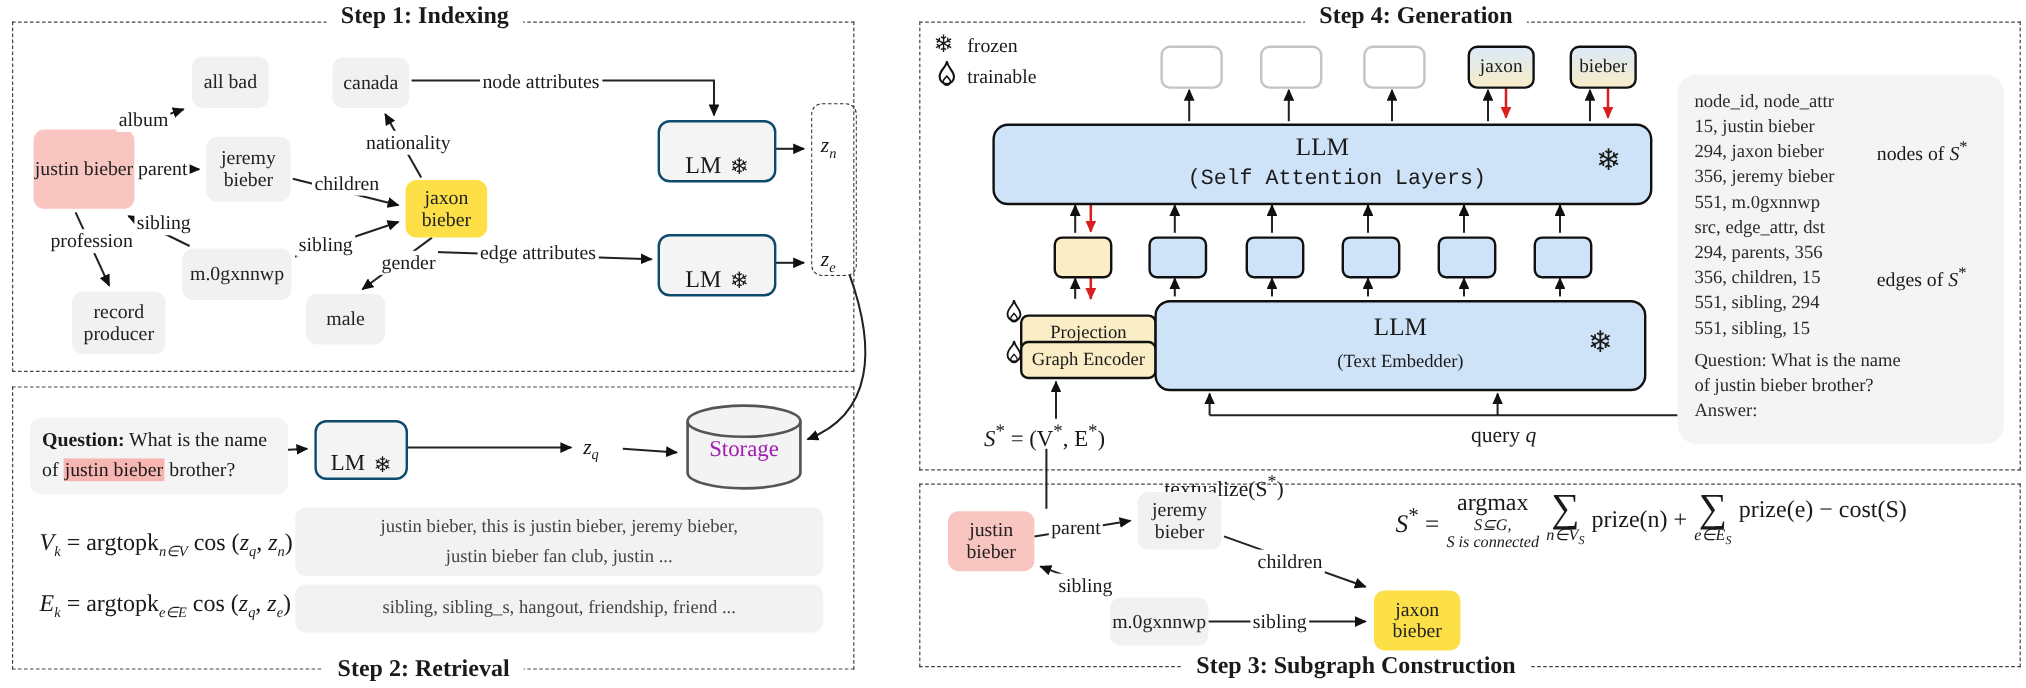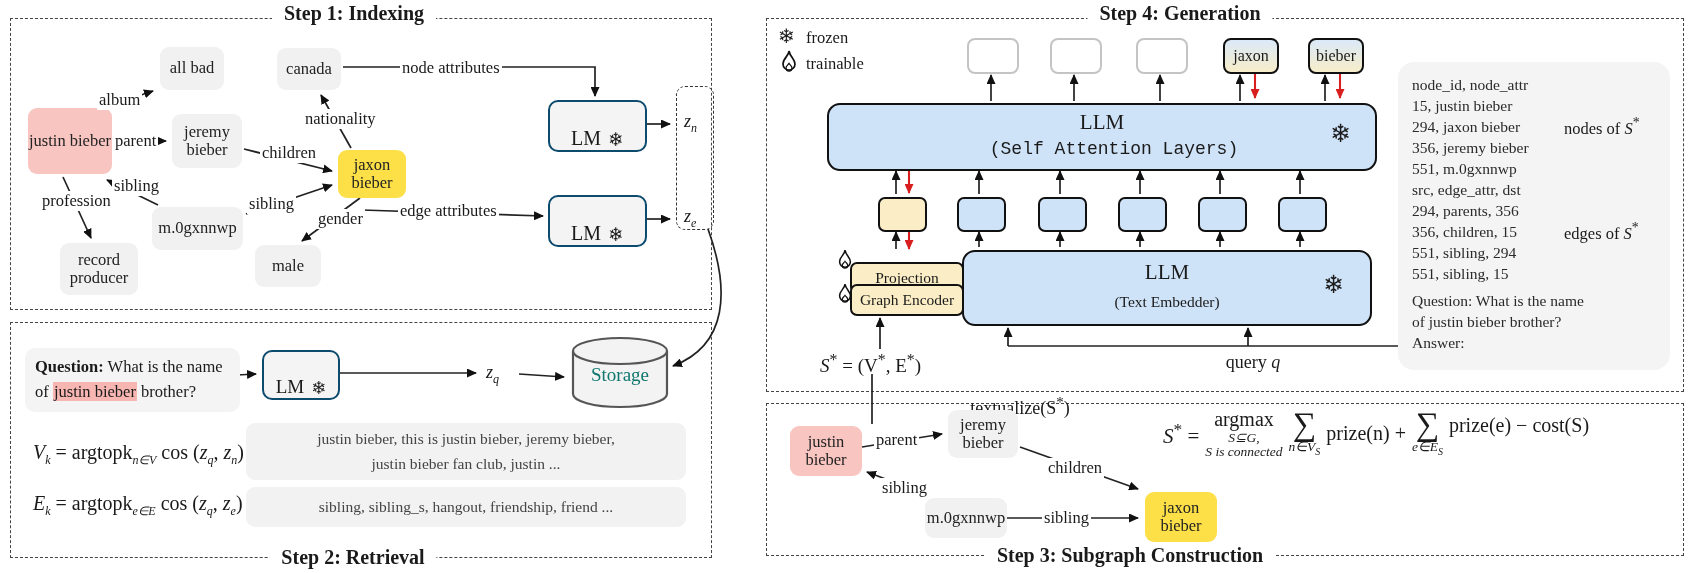--- a/index.html
+++ b/index.html
@@ -200,21 +200,21 @@
     <span>of </span><span class="hl">justin bieber</span><span> brother?</span>
   </div>
 
   <div class="lmbox" style="left:262px;top:350px;width:74px;height:46px;font-size:19px;">
     <span>LM</span>
     <span class="snow" style="font-size:18px;">❄</span>
   </div>
 
   <div class="zlab" style="left:486px;top:362px;"><span>z</span><sub>q</sub></div>
 
-  <div class="gtext ctr" style="left:573px;top:364px;width:94px;font-size:19px;color:#0f766e;">Storage</div>
+  <div class="gtext ctr" style="left:573px;top:364px;width:94px;font-size:19px;color:#a21caf;">Storage</div>
 
   <div class="mt" style="left:33px;top:441px;">
     <i>V</i><sub>k</sub><span> = argtopk</span><sub>n∈V</sub><span> cos (</span><i>z</i><sub>q</sub><span>, </span><i>z</i><sub>n</sub><span>)</span>
   </div>
   <div class="mt" style="left:33px;top:492px;">
     <i>E</i><sub>k</sub><span> = argtopk</span><sub>e∈E</sub><span> cos (</span><i>z</i><sub>q</sub><span>, </span><i>z</i><sub>e</sub><span>)</span>
   </div>
 
   <div class="rbox" style="left:246px;top:423px;width:440px;height:57px;">
     <span>justin bieber, this is justin bieber, jeremy bieber,</span>

